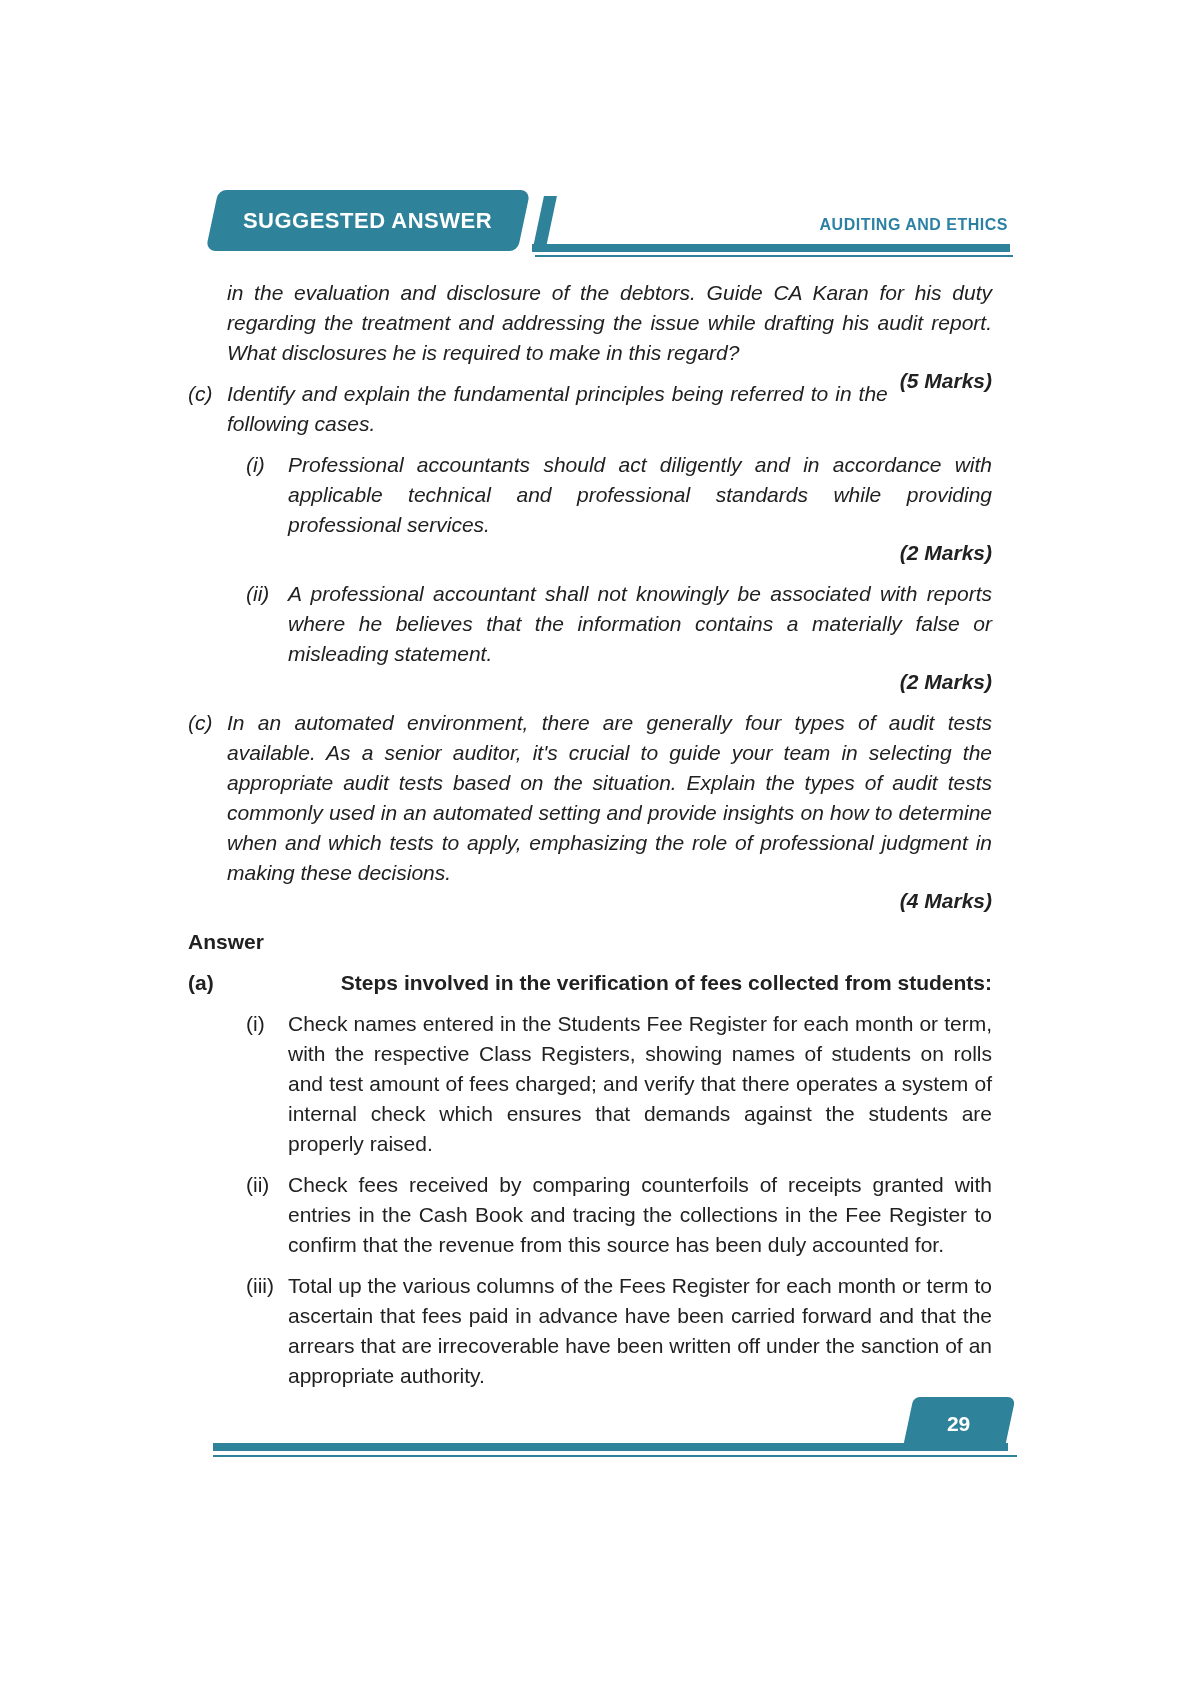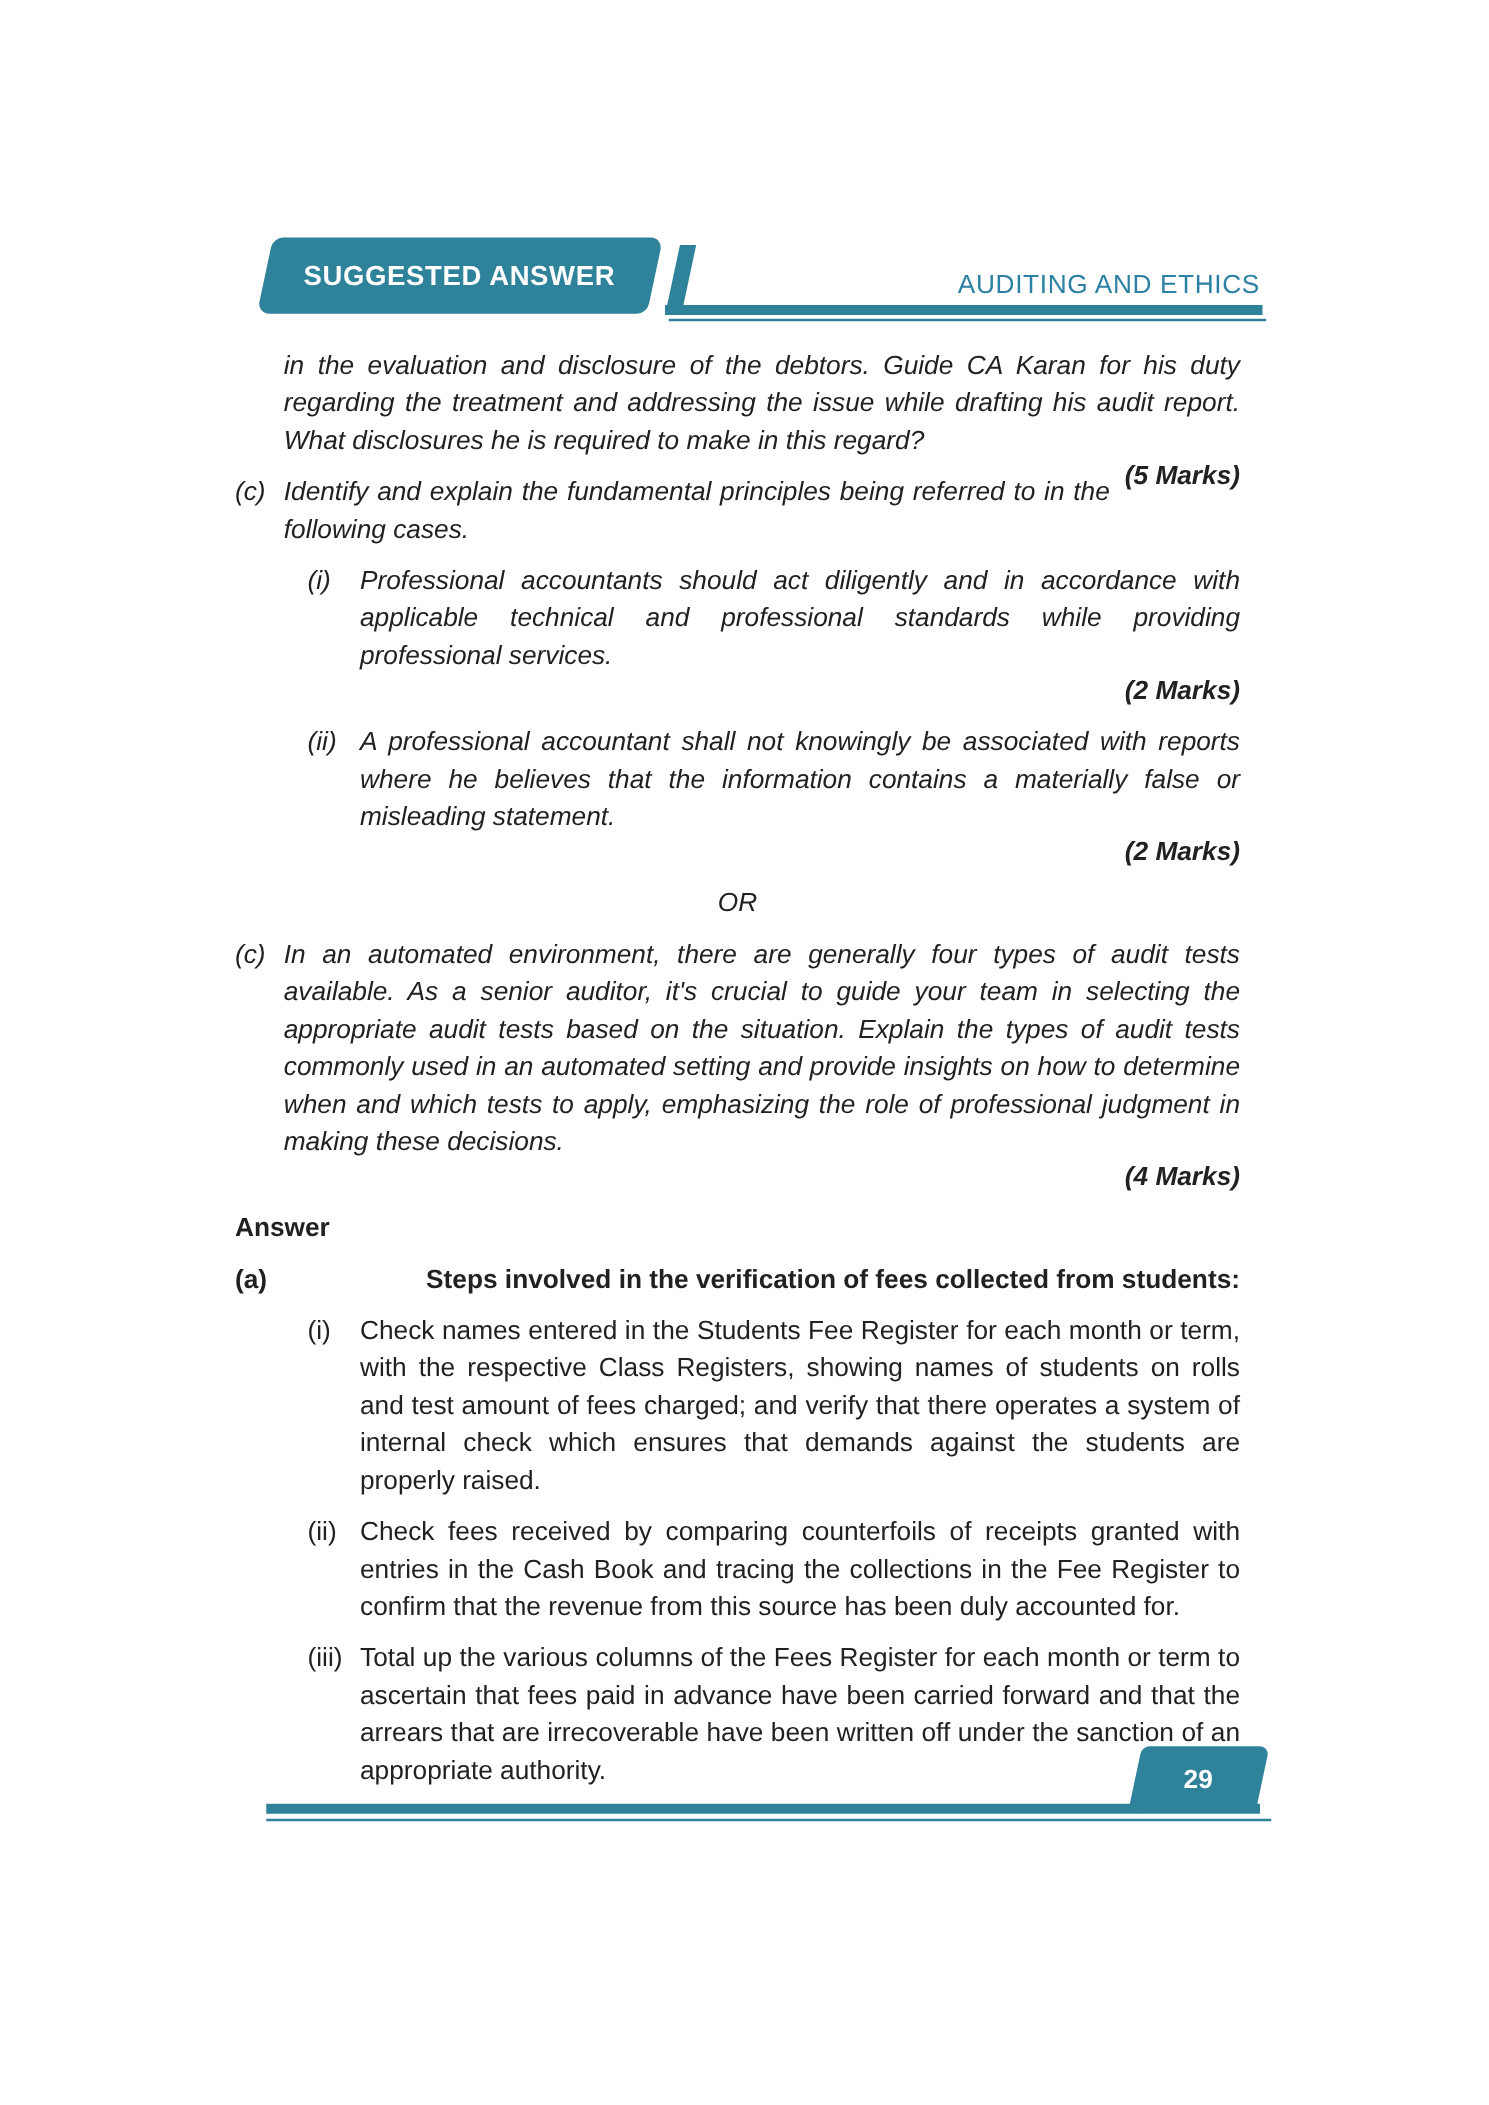--- a/index.html
+++ b/index.html
@@ -23,21 +23,21 @@
     transform:skewX(12deg);
     color:#ffffff;font-size:22px;font-weight:bold;letter-spacing:.5px;
     white-space:nowrap;
   }
   .banner-tail{
     position:absolute;left:538px;top:196px;width:13px;height:56px;
     background:#2e8299;transform:skewX(-12deg);
   }
   .subject-title{
     position:absolute;top:216px;right:183px;
-    color:#2b80a4;font-size:21px;font-weight:normal;letter-spacing:.5px;
+    color:#2b80a4;font-size:16px;font-weight:bold;letter-spacing:.5px;
     white-space:nowrap;
   }
   .rule{position:absolute;background:#2e8299;}
   .head-rule-thick{left:532px;top:244px;width:478px;height:8px;}
   .head-rule-thin{left:535px;top:255px;width:478px;height:2px;}
   
   .content{
     position:absolute;left:188px;top:278px;width:804px;
     font-size:21px;line-height:30px;
   }
@@ -94,21 +94,20 @@
     <div class="q item l2 block">
       <span class="marker">(i)</span>
       <div class="body"><span>Professional accountants should act diligently and in accordance with applicable technical and professional standards while providing professional services.</span><span class="marks">(2 Marks)</span></div>
     </div>
 
     <div class="q item l2 block">
       <span class="marker">(ii)</span>
       <div class="body"><span>A professional accountant shall not knowingly be associated with reports where he believes that the information contains a materially false or misleading statement.</span><span class="marks">(2 Marks)</span></div>
     </div>
 
-    <div class="or-sep">OR</div>
 
     <div class="q item block">
       <span class="marker">(c)</span>
       <div class="body"><span>In an automated environment, there are generally four types of audit tests available. As a senior auditor, it's crucial to guide your team in selecting the appropriate audit tests based on the situation. Explain the types of audit tests commonly used in an automated setting and provide insights on how to determine when and which tests to apply, emphasizing the role of professional judgment in making these decisions.</span><span class="marks">(4 Marks)</span></div>
     </div>
 
     <div class="answer-heading">Answer</div>
 
     <div class="item a-item block">
       <span class="marker">(a)</span>

